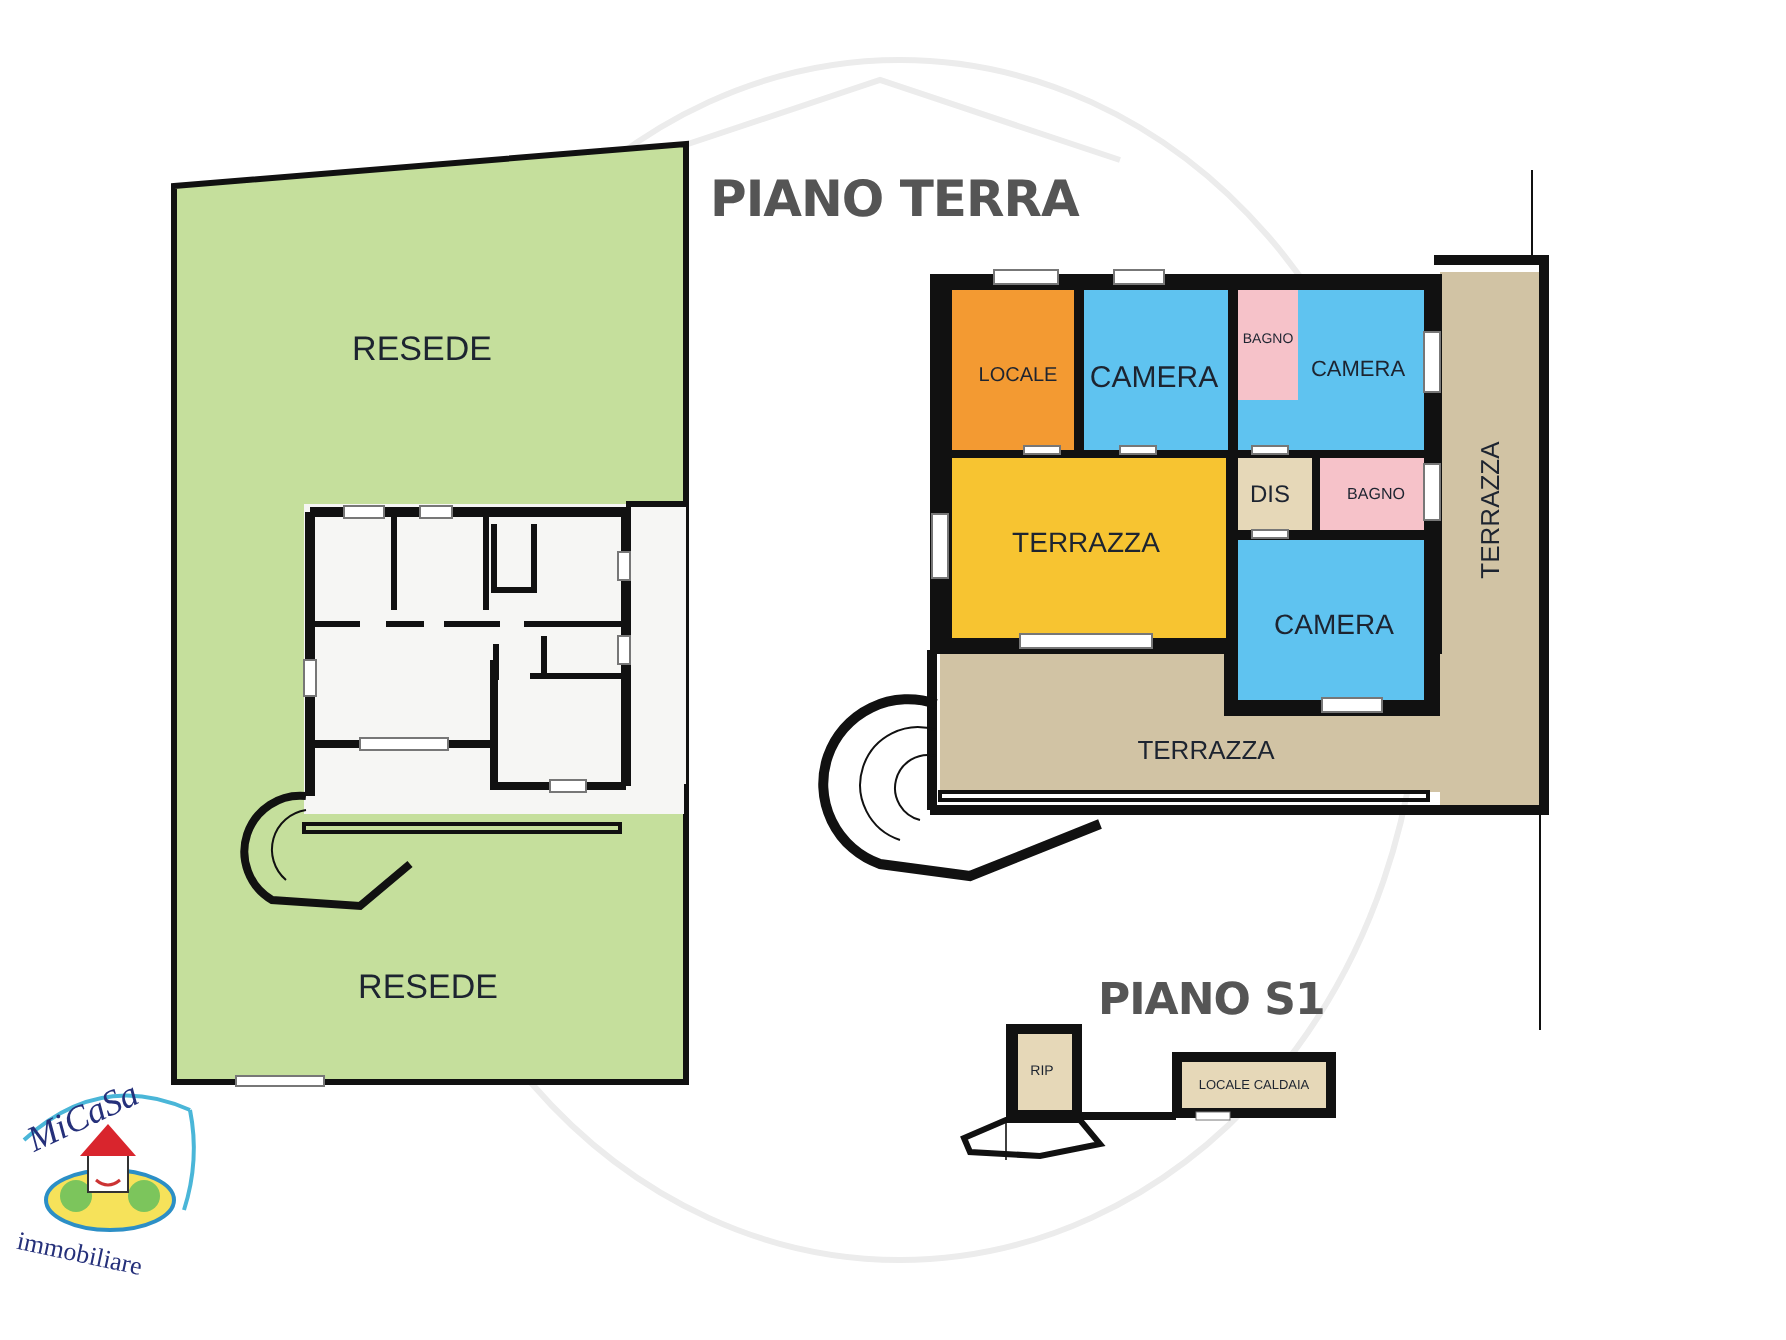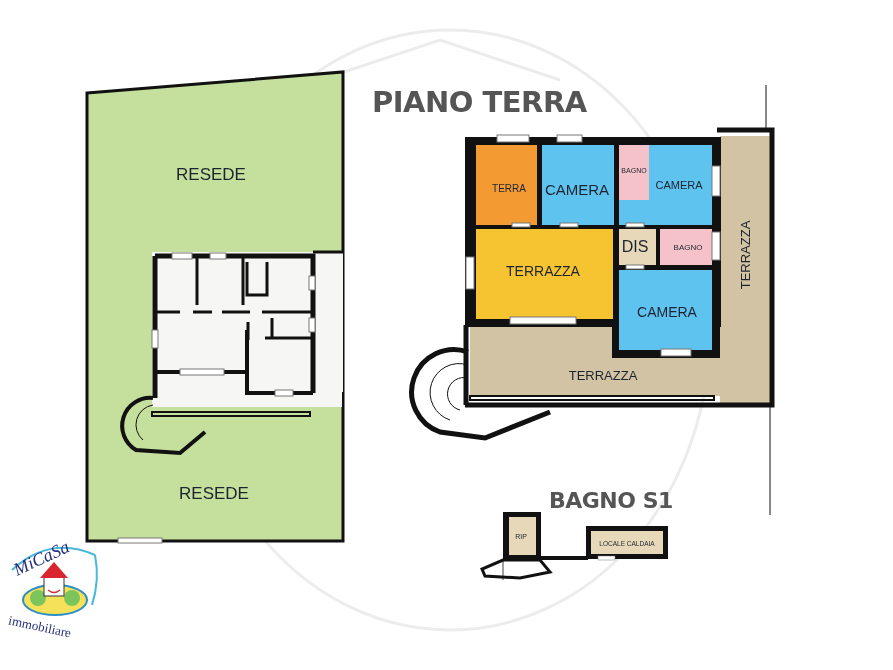--- a/index.html
+++ b/index.html
@@ -58,21 +58,21 @@
 
   <g fill="none" stroke="#111">
     <path d="M153,398 A28,28 0 0 0 136,450 L180,453 L205,432" stroke-width="4"></path>
     <path d="M153,405 A20,20 0 0 0 143,440" stroke-width="1"></path>
   </g>
 </svg>
 
 <div class="label" style="left:211px;top:175px;font-size:17px;">RESEDE</div>
 <div class="label" style="left:214px;top:494px;font-size:17px;">RESEDE</div>
 
-<div class="title" style="left:372px;top:85px;font-size:29px;">PIANO TERRA</div>
+<div class="title" style="left:355px;top:85px;font-size:25px;">PIANO TERRA</div>
 
 <svg width="893" height="670">
 
   <rect x="720" y="136" width="52" height="267" fill="#d1c3a4"></rect>
 
   <rect x="470" y="322" width="302" height="74" fill="#d1c3a4"></rect>
 
   <rect x="465" y="137" width="256" height="190" fill="#111"></rect>
   <rect x="612" y="265" width="108" height="93" fill="#111"></rect>
 
@@ -107,32 +107,32 @@
     <rect x="626" y="265" width="18" height="4"></rect>
   </g>
 
   <g fill="none" stroke="#111">
     <path d="M468,352 A38,38 0 0 0 440,432 L485,438 L550,412" stroke-width="5"></path>
     <path d="M468,365 A26,26 0 0 0 450,420" stroke-width="1"></path>
     <path d="M468,378 A14,14 0 0 0 460,410" stroke-width="1"></path>
   </g>
 </svg>
 
-<div class="label" style="left:509px;top:188px;font-size:10px;">TERRA</div>
+<div class="label" style="left:509px;top:188px;font-size:10px;">LOCALE</div>
 <div class="label" style="left:577px;top:189px;font-size:15px;">CAMERA</div>
 <div class="label" style="left:634px;top:170px;font-size:7px;">BAGNO</div>
 <div class="label" style="left:679px;top:185px;font-size:11px;">CAMERA</div>
 <div class="label" style="left:543px;top:271px;font-size:14px;">TERRAZZA</div>
-<div class="label" style="left:635px;top:247px;font-size:16px;">DIS</div>
+<div class="label" style="left:635px;top:247px;font-size:12px;">DIS</div>
 <div class="label" style="left:688px;top:247px;font-size:8px;">BAGNO</div>
 <div class="label" style="left:667px;top:312px;font-size:14px;">CAMERA</div>
 <div class="label" style="left:603px;top:375px;font-size:13px;">TERRAZZA</div>
 <div class="label" style="left:745px;top:255px;font-size:13px;transform:translate(-50%,-50%) rotate(-90deg);">TERRAZZA</div>
 
-<div class="title" style="left:549px;top:488px;font-size:22px;">BAGNO S1</div>
+<div class="title" style="left:549px;top:488px;font-size:22px;">PIANO S1</div>
 
 <svg width="893" height="670">
   <rect x="503" y="512" width="38" height="48" fill="#111"></rect>
   <rect x="509" y="517" width="27" height="38" fill="#e6d8b8"></rect>
   <rect x="586" y="526" width="82" height="33" fill="#111"></rect>
   <rect x="591" y="531" width="72" height="23" fill="#e6d8b8"></rect>
   <rect x="540" y="556" width="48" height="4" fill="#111"></rect>
   <rect x="598" y="556" width="17" height="4" fill="#fff" stroke="#777" stroke-width="0.5"></rect>
   <polygon points="503,560 540,560 550,572 520,578 485,576 482,569" fill="#fff" stroke="#111" stroke-width="3"></polygon>
   <line x1="503" y1="560" x2="503" y2="580" stroke="#111" stroke-width="0.8"></line>

